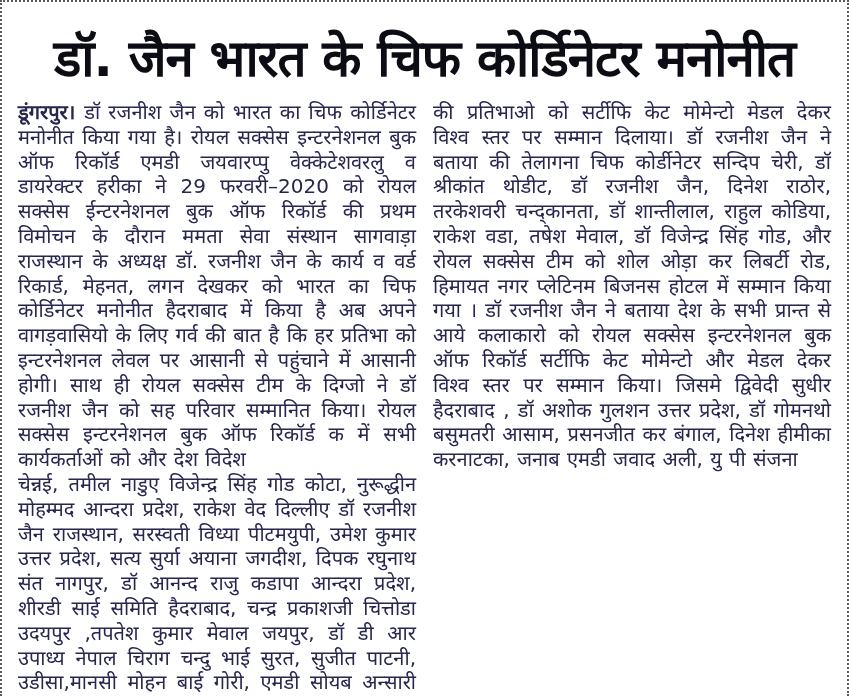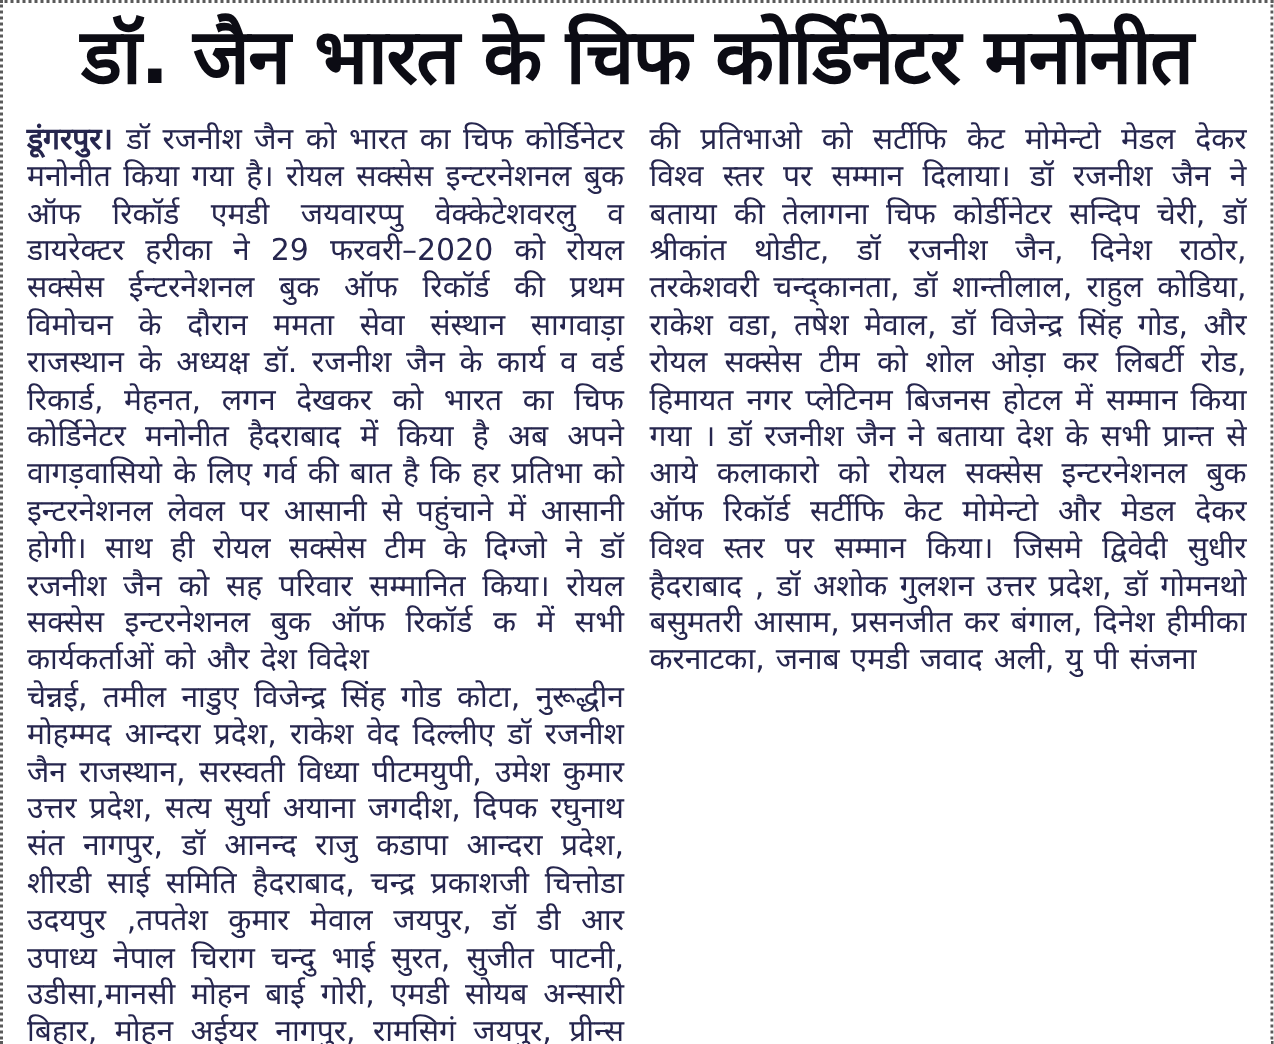--- a/index.html
+++ b/index.html
@@ -18,21 +18,21 @@
     width: 849px;
     height: 696px;
     background: var(--paper, #ffffff);
     border-top: 2px dotted var(--border, #5a5a5a);
     border-left: 2px dotted var(--border, #5a5a5a);
     border-right: 2px dotted var(--border, #5a5a5a);
     overflow: hidden;
     padding: 6px 10px 0 10px;
   }
   .headline {
-    margin: 0 6px 10px 6px;
+    margin: 20px 6px 10px 6px;
     text-align: center;
     font-size: 51px;
     line-height: 62px;
     font-weight: 900;
     letter-spacing: -1px;
     color: var(--headline-ink, #0c0c14);
     white-space: nowrap;
     transform-origin: center top;
   }
   .columns {

